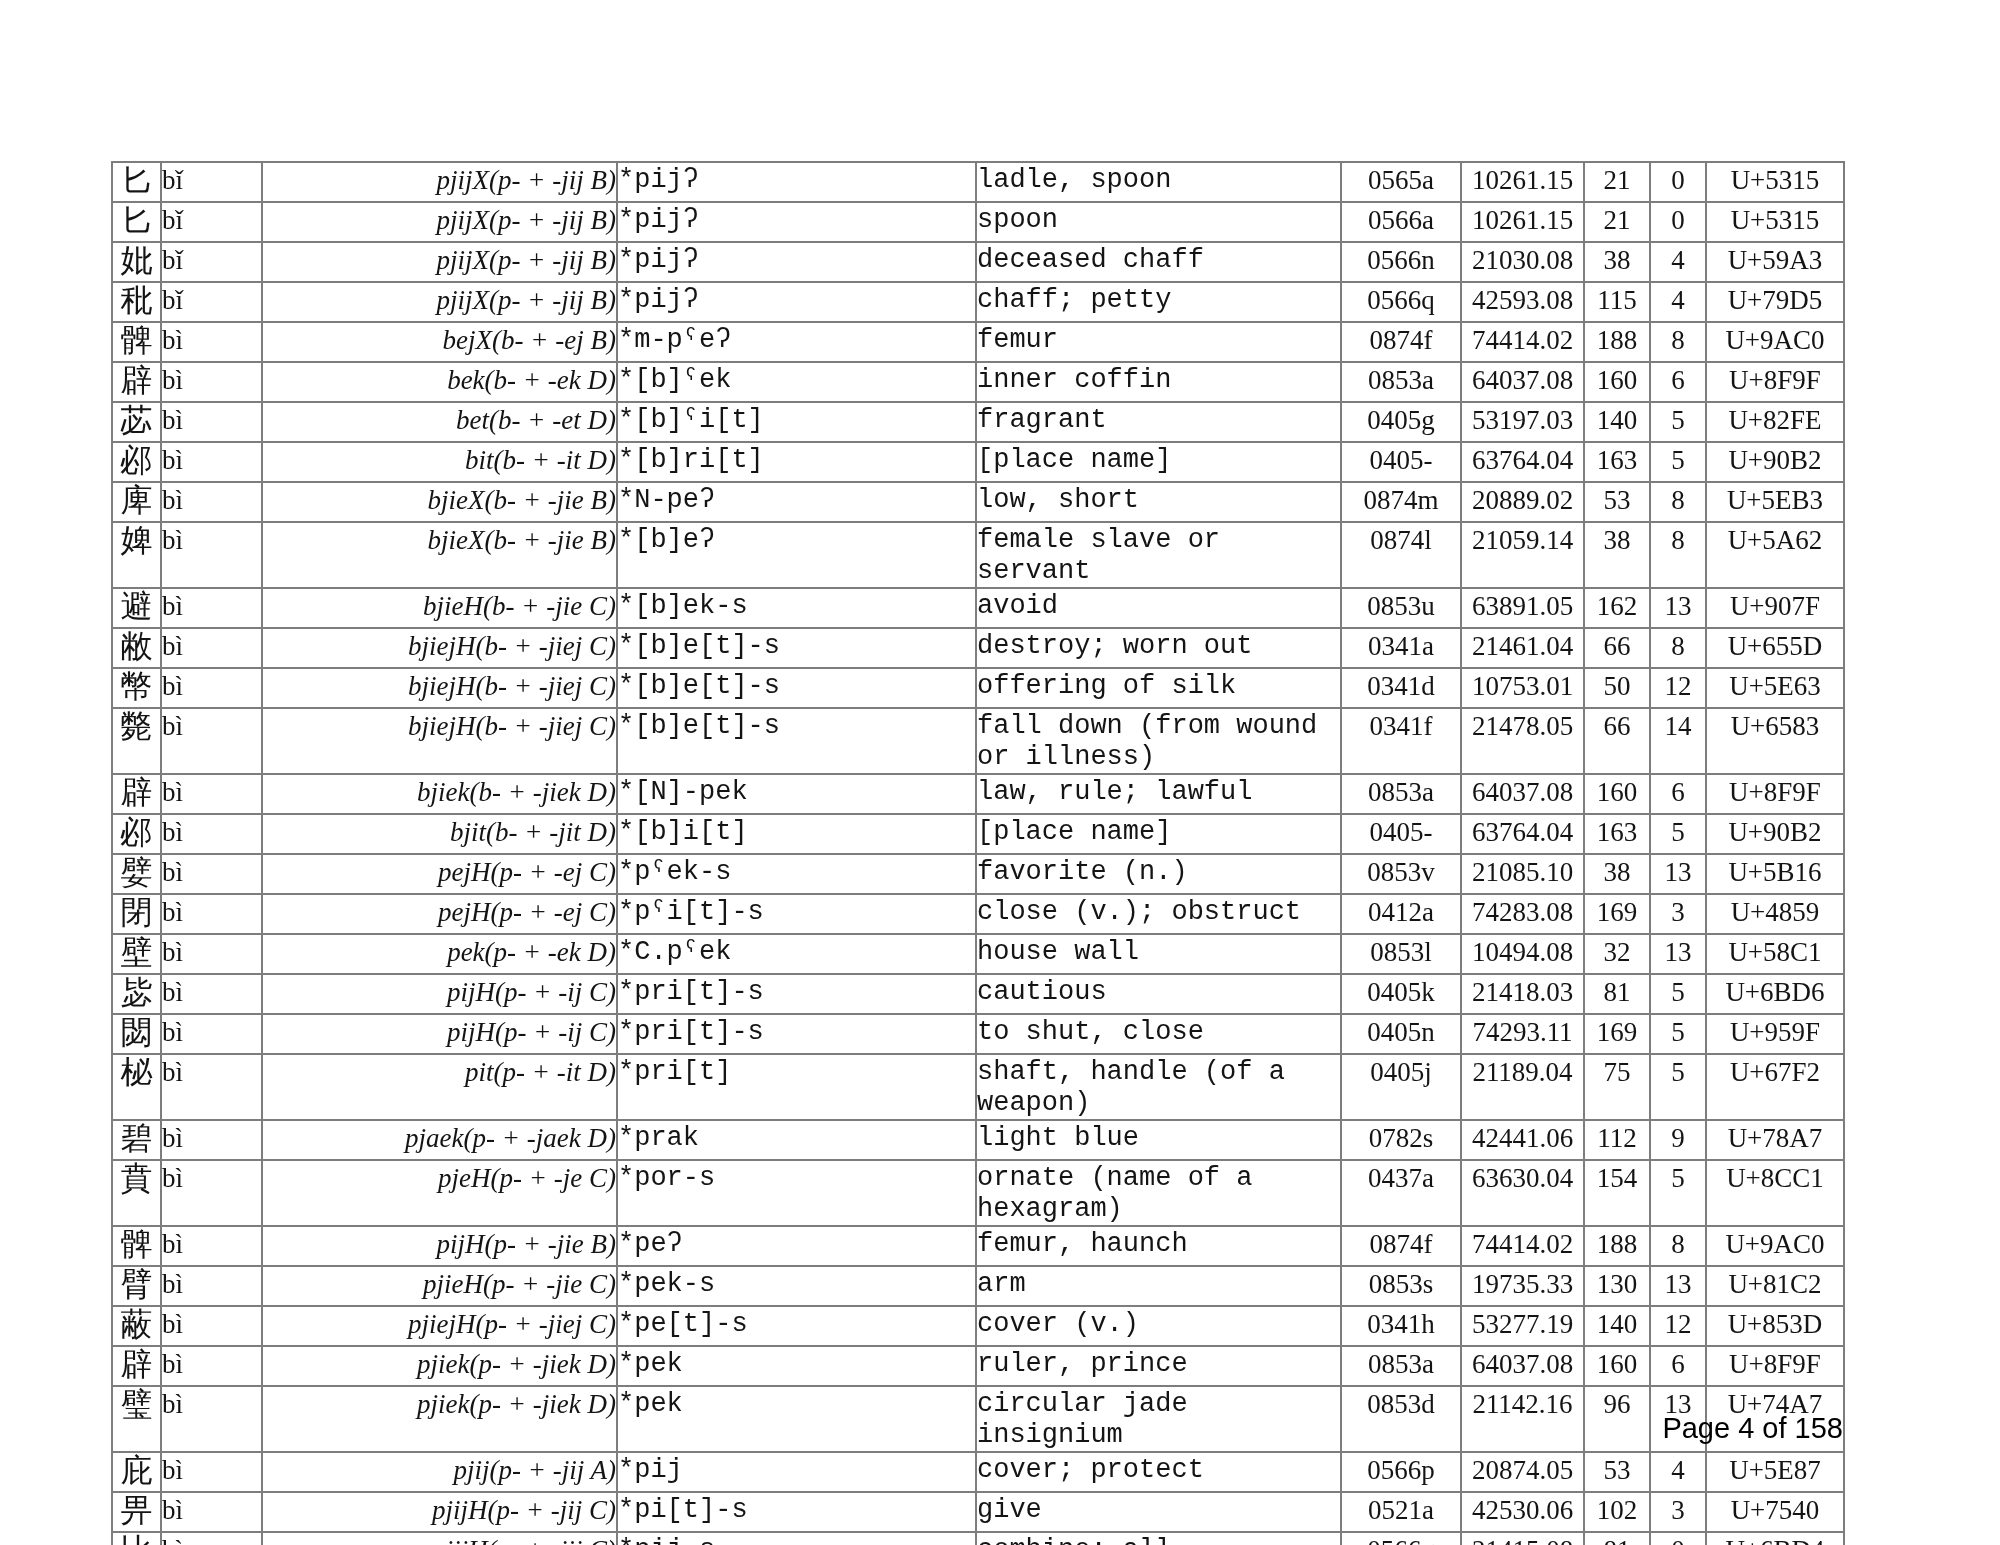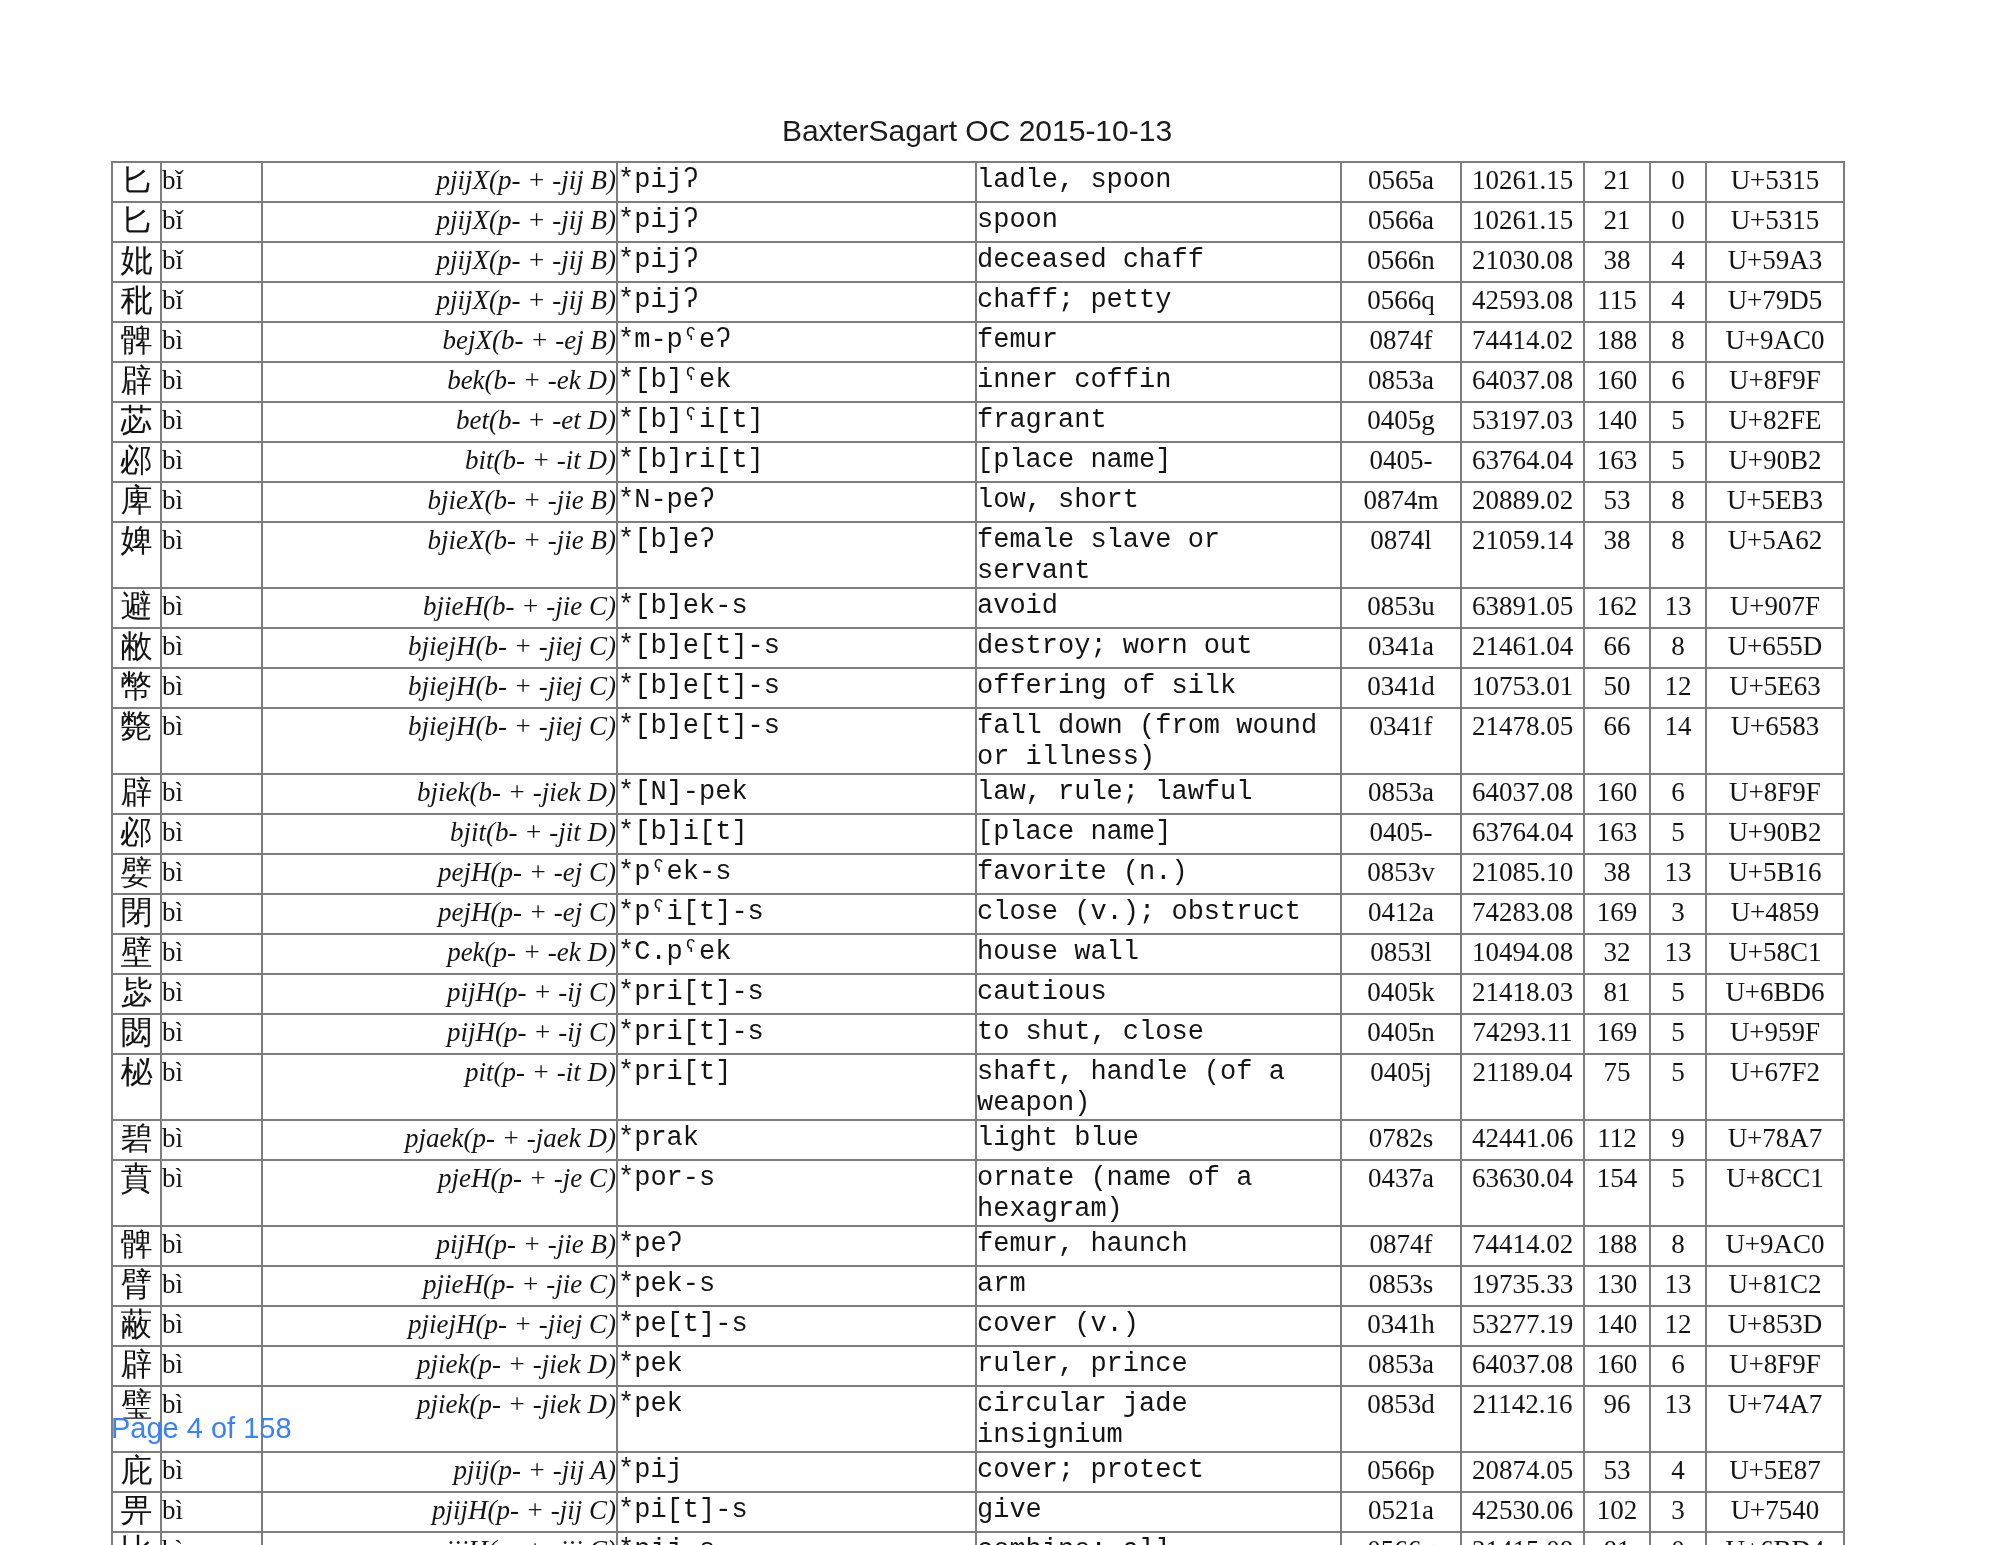--- a/index.html
+++ b/index.html
@@ -24,24 +24,24 @@
     text-align: center;
     font-family: "Liberation Sans", "DejaVu Sans", sans-serif;
     font-size: 30px;
     color: #1b1b1b;
   }
   .doc-footer {
     position: absolute;
     left: 111px;
     top: 1412px;
     width: 1732px;
-    text-align: left;
+    text-align: right;
     font-family: "Liberation Sans", "DejaVu Sans", sans-serif;
     font-size: 29px;
-    color: #3b82f6;
+    color: #000000;
   }
   table.oc-table {
     position: absolute;
     left: 111px;
     top: 161px;
     width: 1732px;
     border-collapse: collapse;
     table-layout: fixed;
     font-size: 27px;
   }
@@ -80,21 +80,20 @@
   }
   td.c-ref, td.c-index, td.c-radical, td.c-strokes, td.c-unicode {
     text-align: center;
   }
 </style>
 </head>
 <body>
 
 <div class="sheet">
 
-  <div class="doc-title">BaxterSagart OC 2015-10-13</div>
 
   <table class="oc-table">
     <colgroup>
       <col style="width:49px">
       <col style="width:101px">
       <col style="width:355px">
       <col style="width:359px">
       <col style="width:365px">
       <col style="width:120px">
       <col style="width:123px">

